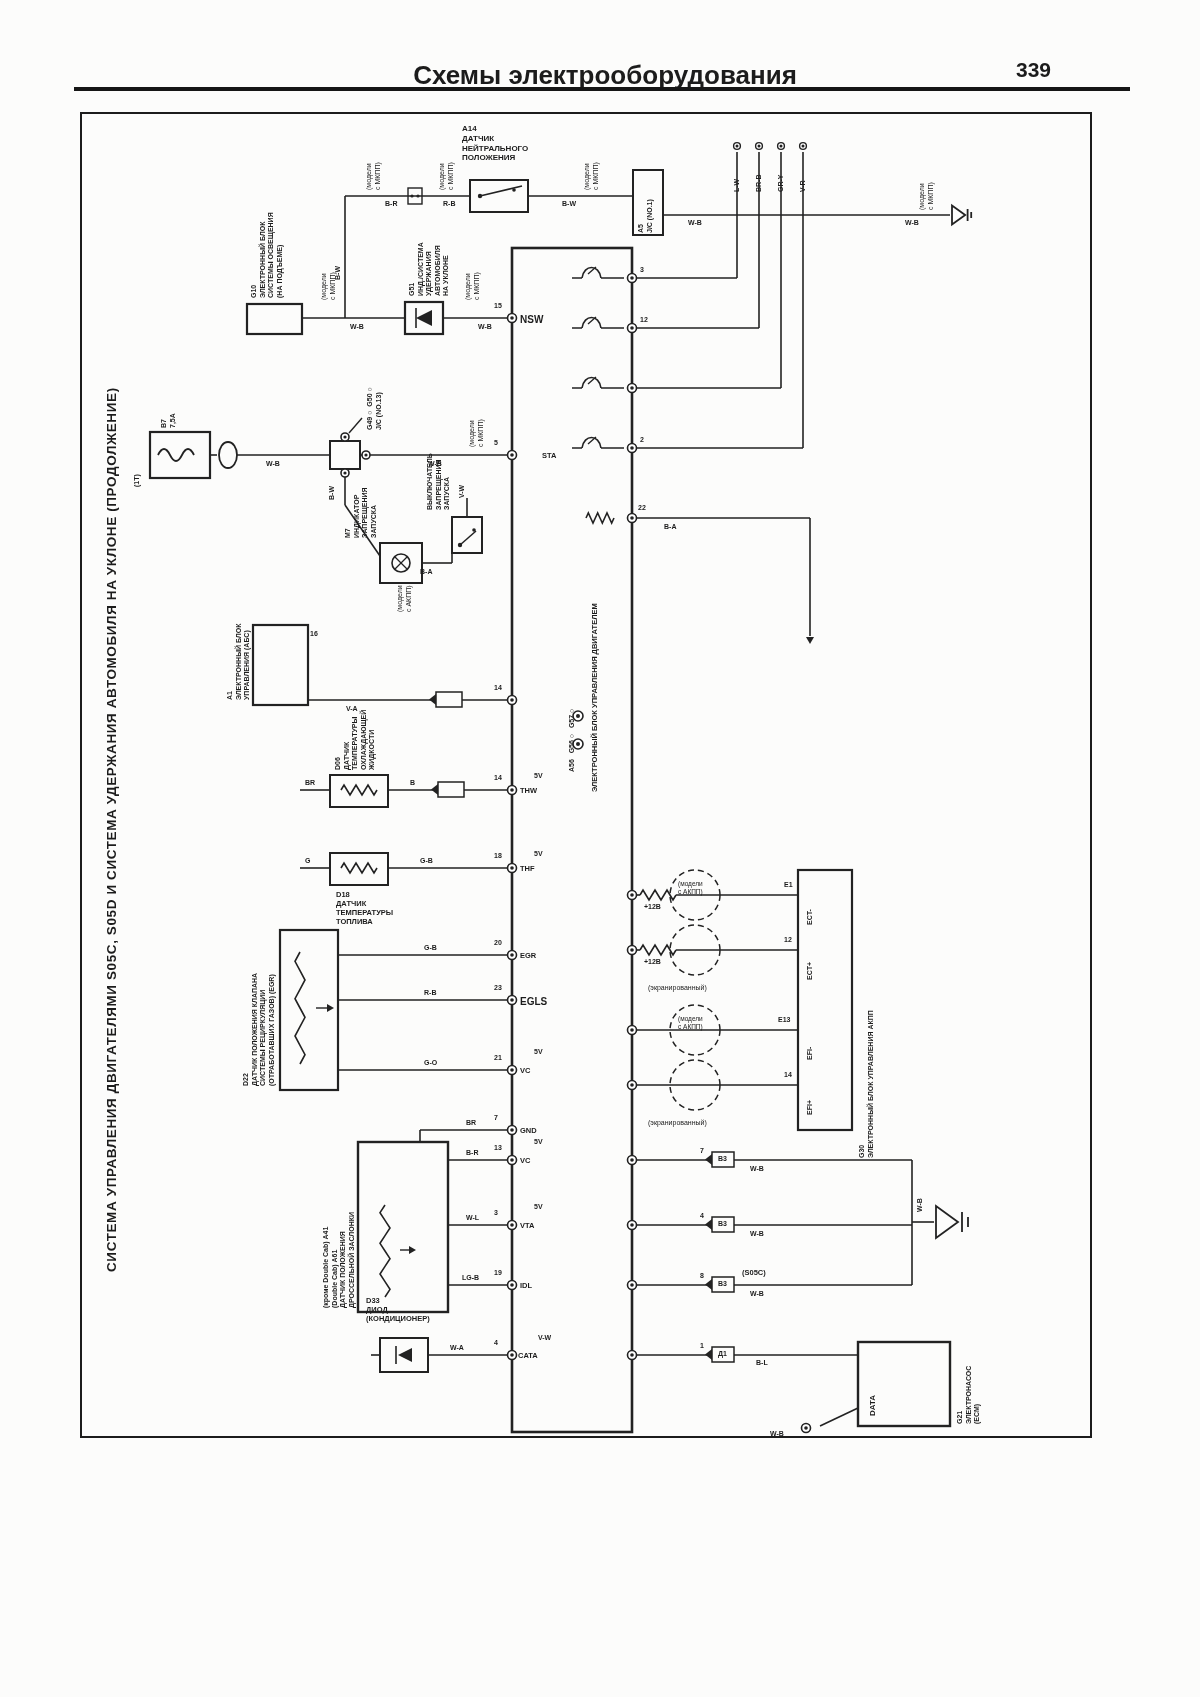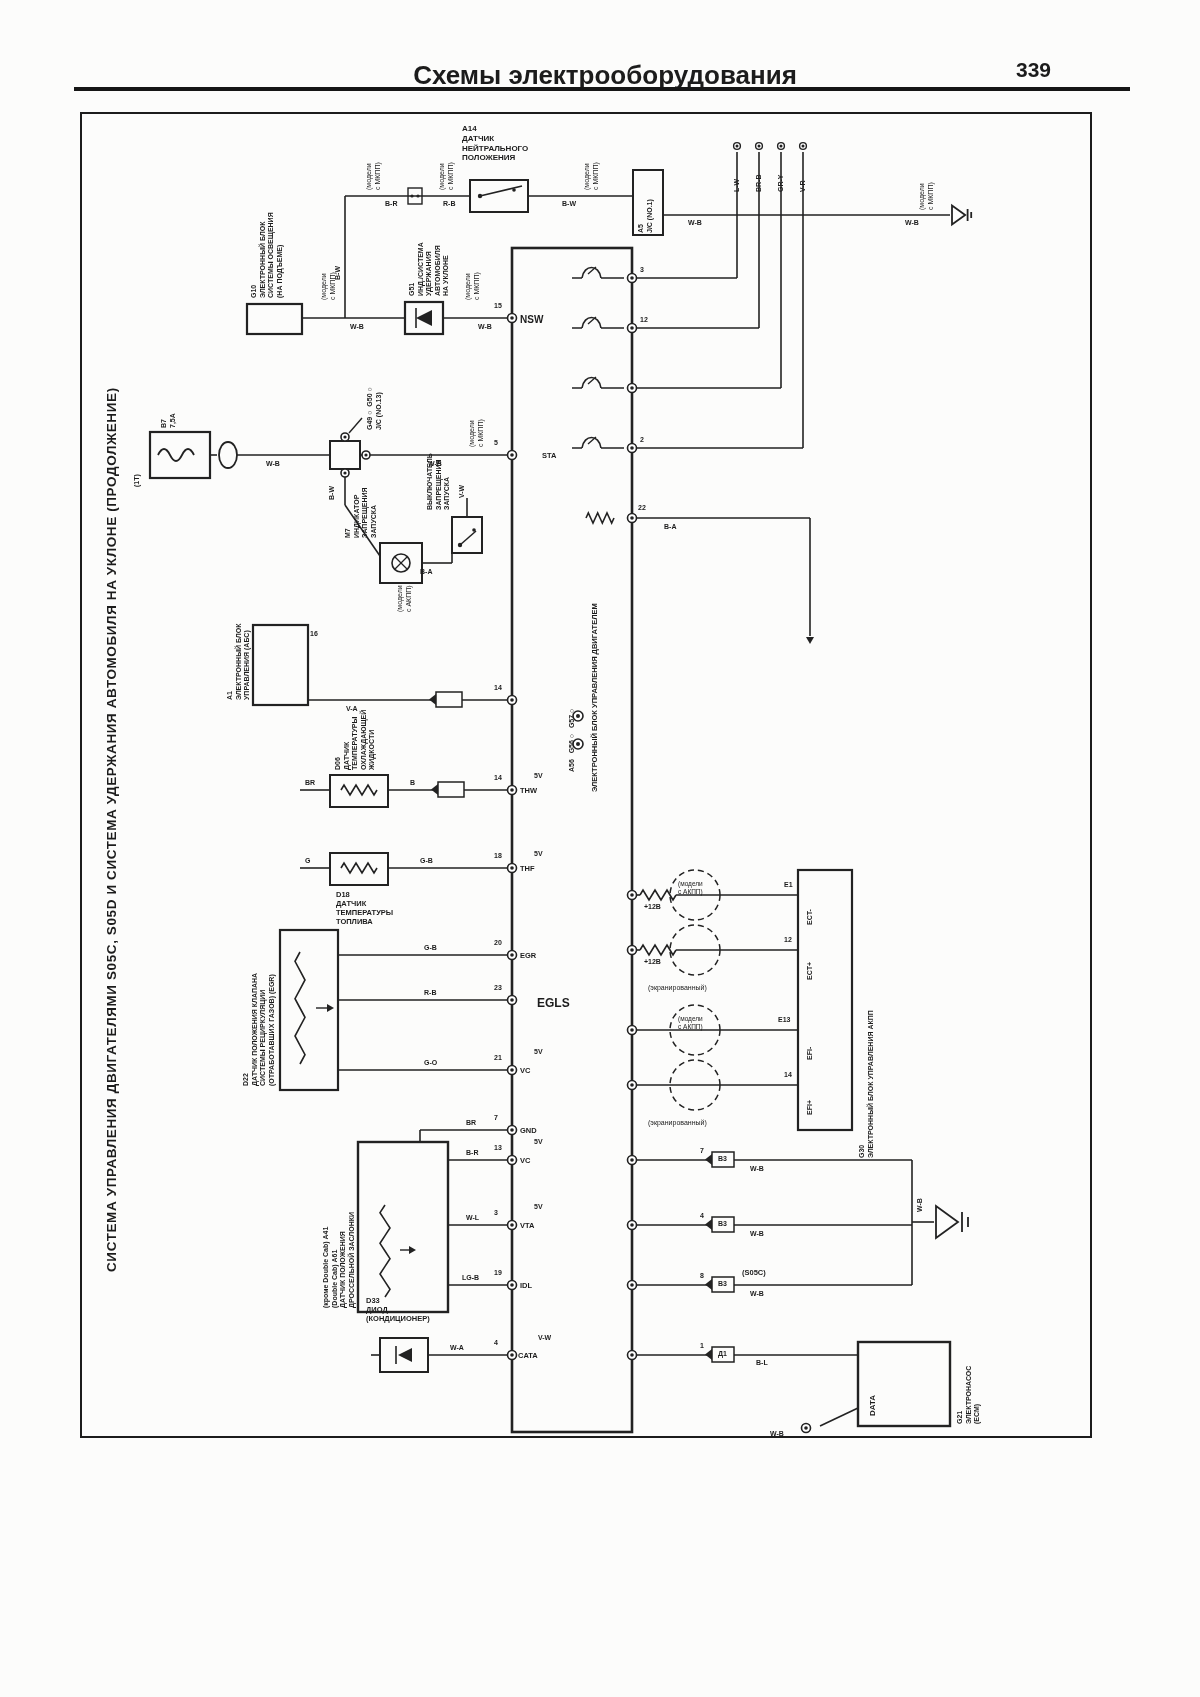--- a/index.html
+++ b/index.html
@@ -345,21 +345,21 @@
       <div class="lbl" style="left: 534px; top: 850px; font-size: 7px; font-weight: 700;">5V</div>
       <div class="lbl" style="left: 242px; top: 1086px; font-size: 7px; font-weight: 700; transform: rotate(-90deg);">D22
 ДАТЧИК ПОЛОЖЕНИЯ КЛАПАНА
 СИСТЕМЫ РЕЦИРКУЛЯЦИИ
 (ОТРАБОТАВШИХ ГАЗОВ) (EGR)</div>
       <div class="lbl" style="left: 424px; top: 944px; font-size: 7px; font-weight: 700;">G-B</div>
       <div class="lbl" style="left: 494px; top: 939px; font-size: 7px; font-weight: 700;">20</div>
       <div class="lbl" style="left: 520px; top: 951px; font-size: 7.5px; font-weight: 700;">EGR</div>
       <div class="lbl" style="left: 424px; top: 989px; font-size: 7px; font-weight: 700;">R-B</div>
       <div class="lbl" style="left: 494px; top: 984px; font-size: 7px; font-weight: 700;">23</div>
-      <div class="lbl" style="left: 520px; top: 996px; font-size: 12px; font-weight: 700; margin-left: 17px;">EGLS</div>
+      <div class="lbl" style="left: 520px; top: 996px; font-size: 10px; font-weight: 700;">EGLS</div>
       <div class="lbl" style="left: 424px; top: 1059px; font-size: 7px; font-weight: 700;">G-O</div>
       <div class="lbl" style="left: 494px; top: 1054px; font-size: 7px; font-weight: 700;">21</div>
       <div class="lbl" style="left: 520px; top: 1066px; font-size: 7.5px; font-weight: 700;">VC</div>
       <div class="lbl" style="left: 322px; top: 1308px; font-size: 7px; font-weight: 700; transform: rotate(-90deg);">(кроме Double Cab) А41
 (Double Cab) А61
 ДАТЧИК ПОЛОЖЕНИЯ
 ДРОССЕЛЬНОЙ ЗАСЛОНКИ</div>
       <div class="lbl" style="left: 466px; top: 1119px; font-size: 7px; font-weight: 700;">BR</div>
       <div class="lbl" style="left: 494px; top: 1114px; font-size: 7px; font-weight: 700;">7</div>
       <div class="lbl" style="left: 520px; top: 1126px; font-size: 7.5px; font-weight: 700;">GND</div>

